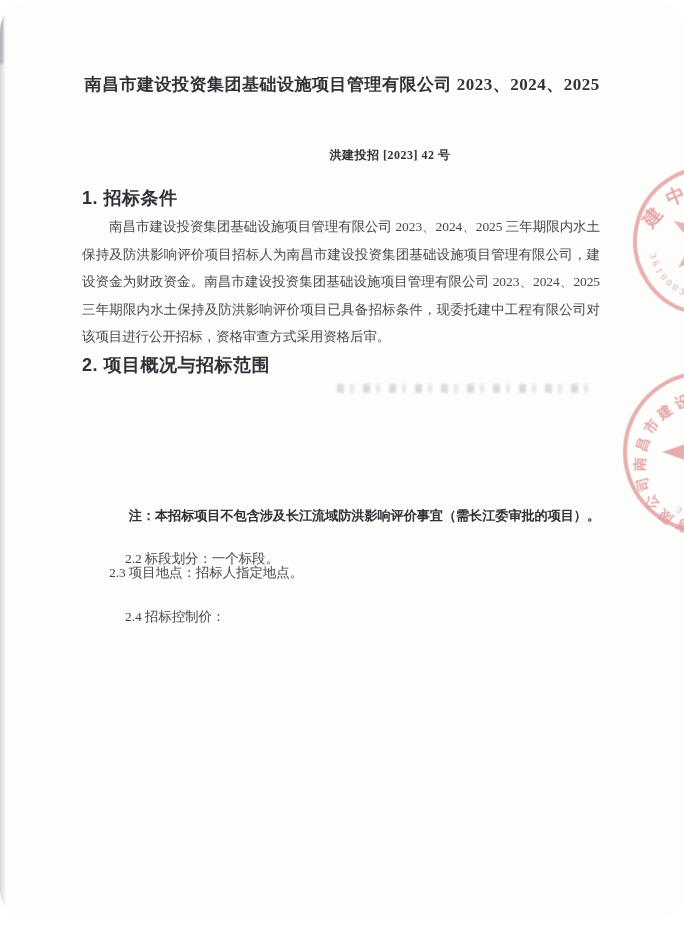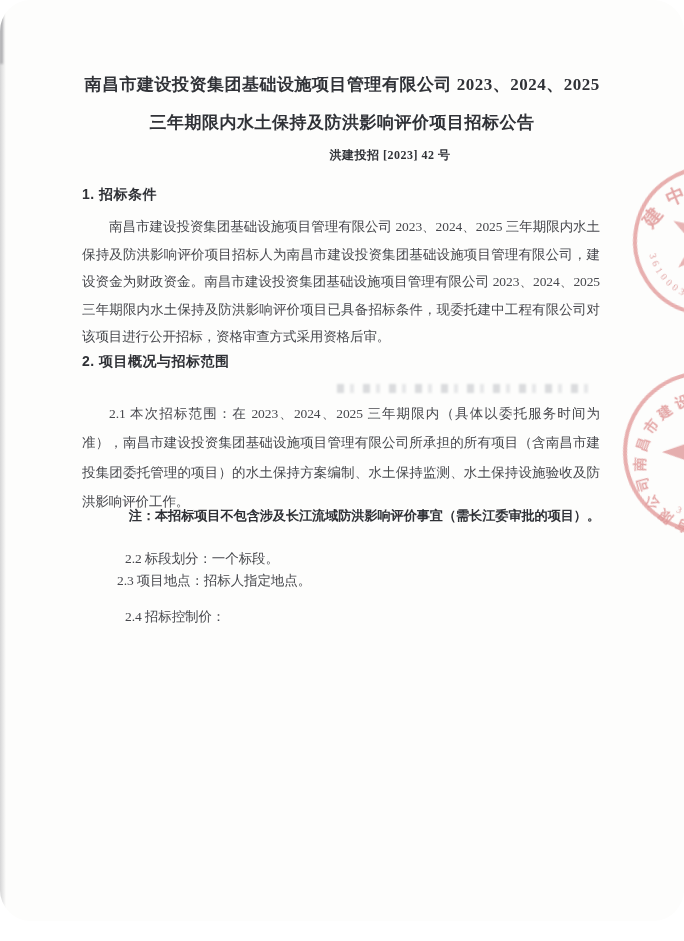--- a/index.html
+++ b/index.html
@@ -24,21 +24,21 @@
     letter-spacing:.5px;
   }
   .title span{display:block;}
   .docno{
     position:absolute;top:147px;left:0;width:684px;text-align:center;
     font-size:12px;font-weight:bold;color:#303237;letter-spacing:.5px;padding-left:48px;
   }
   .h{
     position:absolute;left:82px;
     font-family:"Liberation Sans","DejaVu Sans",sans-serif;
-    font-weight:bold;font-size:14px;color:#2f3136;letter-spacing:.5px;
+    font-weight:bold;font-size:18px;color:#2f3136;letter-spacing:.5px;
   }
   .body{
     position:absolute;left:82px;width:518px;
     font-size:13.5px;line-height:27.6px;text-align:justify;
     letter-spacing:-.1px;
   }
   .lh29{line-height:29.4px;}
   .indent{text-indent:2em;}
   .note{
     font-family:"Liberation Sans","DejaVu Sans",sans-serif;
@@ -62,42 +62,40 @@
 </head>
 <body>
 
 <div class="page">
 
   <div class="scan-edge"></div>
   <div class="scan-smudge"></div>
 
   <div class="title">
     <span>南昌市建设投资集团基础设施项目管理有限公司 2023、2024、2025</span>
-    <span>三年期限内水土保持及防洪影响评价项目招标公告</span>
   </div>
 
   <div class="docno">洪建投招 [2023] 42 号</div>
 
   <div class="h" style="top:186px;">1. 招标条件</div>
 
   <p class="body indent" style="top:213px;margin:0;"><span class="u">南昌市建设投资集团基础设施项目管理有限公司 2023、2024、2025 三年期限内水土保持及防洪影响评价项目</span><span>招标人为</span><span class="u">南昌市建设投资集团基础设施项目管理有限公司</span><span>，建设资金为财政资金。</span><span class="u">南昌市建设投资集团基础设施项目管理有限公司 2023、2024、2025 三年期限内水土保持及防洪影响评价项目</span><span>已具备招标条件，现委托</span><span class="u">建中工程有限公司</span><span>对该项目进行公开招标，资格审查方式采用</span><span class="u">资格后审</span><span>。</span></p>
 
   <div class="h" style="top:353px;">2. 项目概况与招标范围</div>
 
   <div class="bleed" style="top:384px;left:337px;width:256px;">
     <div class="row"></div>
   </div>
 
-  <p class="body lh29 indent" style="top:399px;margin:0;">2.1 本次招标范围：在 2023、2024、2025 三年期限内（具体以委托服务时间为准），南昌市建设投资集团基础设施项目管理有限公司所承担的所有项目（含南昌市建投集团委托管理的项目）的水土保持方案编制、水土保持监测、水土保持设施验收及防洪影响评价工作。</p>
 
   <p class="body note" style="top:502px;margin:0;">注：本招标项目不包含涉及长江流域防洪影响评价事宜（需长江委审批的项目）。</p>
 
   <p class="body indent" style="top:529px;margin:16px;">2.2 标段划分：一个标段。</p>
 
-  <p class="body indent" style="top:559px;margin:8px;">2.3 项目地点：招标人指定地点。</p>
+  <p class="body indent" style="top:559px;margin:0;">2.3 项目地点：招标人指定地点。</p>
 
   <p class="body indent" style="top:587px;margin:16px;">2.4 招标控制价：</p>
 
 
 
   <svg class="seal" style="left:620px;top:153px;transform:rotate(12deg);" width="176" height="176" viewBox="0 0 176 176">
     <defs>
       <path id="s1ring" d="M 32,88 A 56,56 0 1 1 31.99,88.05"></path>
       <path id="s1serial" d="M 28,88 A 60,60 0 0 0 148,88"></path>
     </defs>

